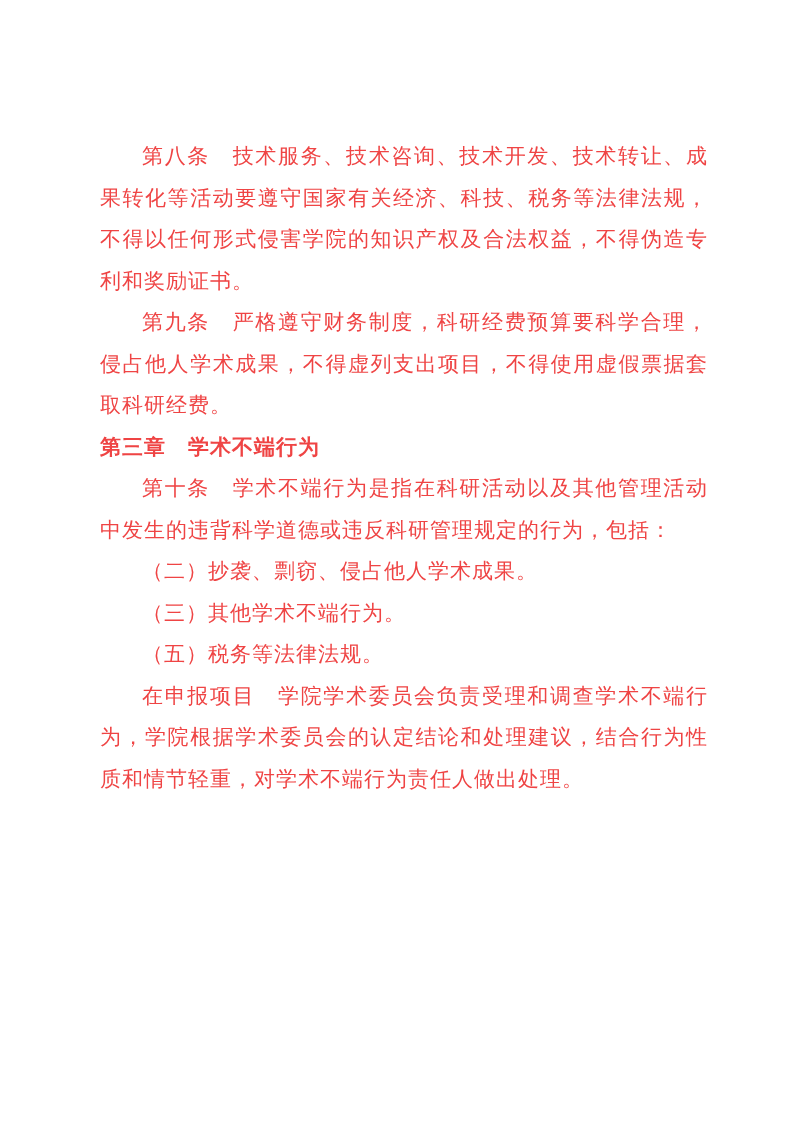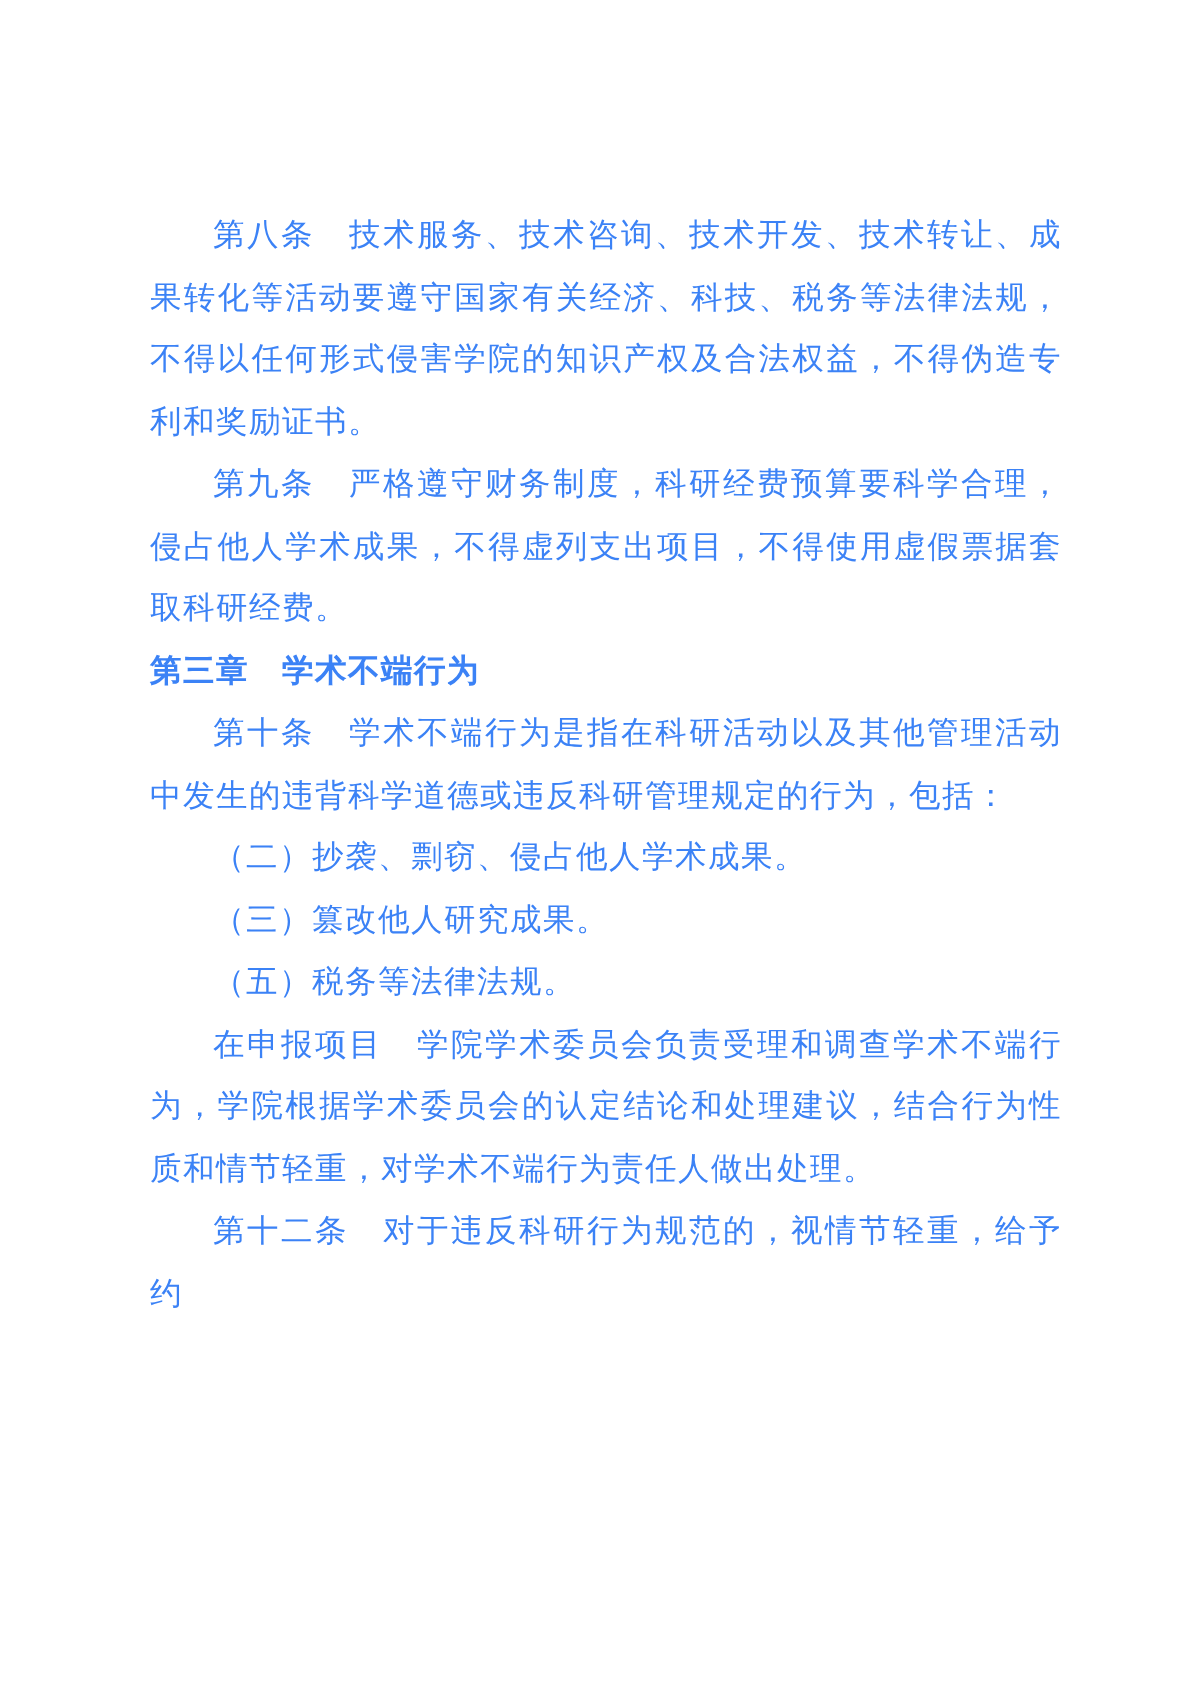--- a/index.html
+++ b/index.html
@@ -10,21 +10,21 @@
   .page {
     position: relative;
     width: 793px;
     height: 1122px;
     margin: 0 auto;
     background: #ffffff;
     overflow: hidden;
     box-sizing: border-box;
     padding: 136px 85px 0 100px;
     font-family: "Liberation Serif", "DejaVu Serif", serif;
-    color: #3b82f6;
+    color: #ef4444;
   }
   .doc-text p {
     margin: 0;
     font-size: 21px;
     line-height: 41.5px;
     letter-spacing: 1px;
     text-align: justify;
     text-indent: 2em;
     font-weight: 400;
     word-break: break-all;
@@ -38,18 +38,17 @@
 </head>
 <body>
 
 <main class="page">
   <div class="doc-text">
     <p>第八条　技术服务、技术咨询、技术开发、技术转让、成果转化等活动要遵守国家有关经济、科技、税务等法律法规，不得以任何形式侵害学院的知识产权及合法权益，不得伪造专利和奖励证书。</p>
     <p>第九条　严格遵守财务制度，科研经费预算要科学合理，侵占他人学术成果，不得虚列支出项目，不得使用虚假票据套取科研经费。</p>
     <p class="chapter-heading">第三章　学术不端行为</p>
     <p>第十条　学术不端行为是指在科研活动以及其他管理活动中发生的违背科学道德或违反科研管理规定的行为，包括：</p>
     <p>（二）抄袭、剽窃、侵占他人学术成果。</p>
-    <p>（三）篡改他人研究成果。</p>
+    <p>（三）其他学术不端行为。</p>
     <p>（五）税务等法律法规。</p>
     <p>在申报项目　学院学术委员会负责受理和调查学术不端行为，学院根据学术委员会的认定结论和处理建议，结合行为性质和情节轻重，对学术不端行为责任人做出处理。</p>
-    <p>第十二条　对于违反科研行为规范的，视情节轻重，给予约</p>
   </div>
 </main>
 
 </body></html>

